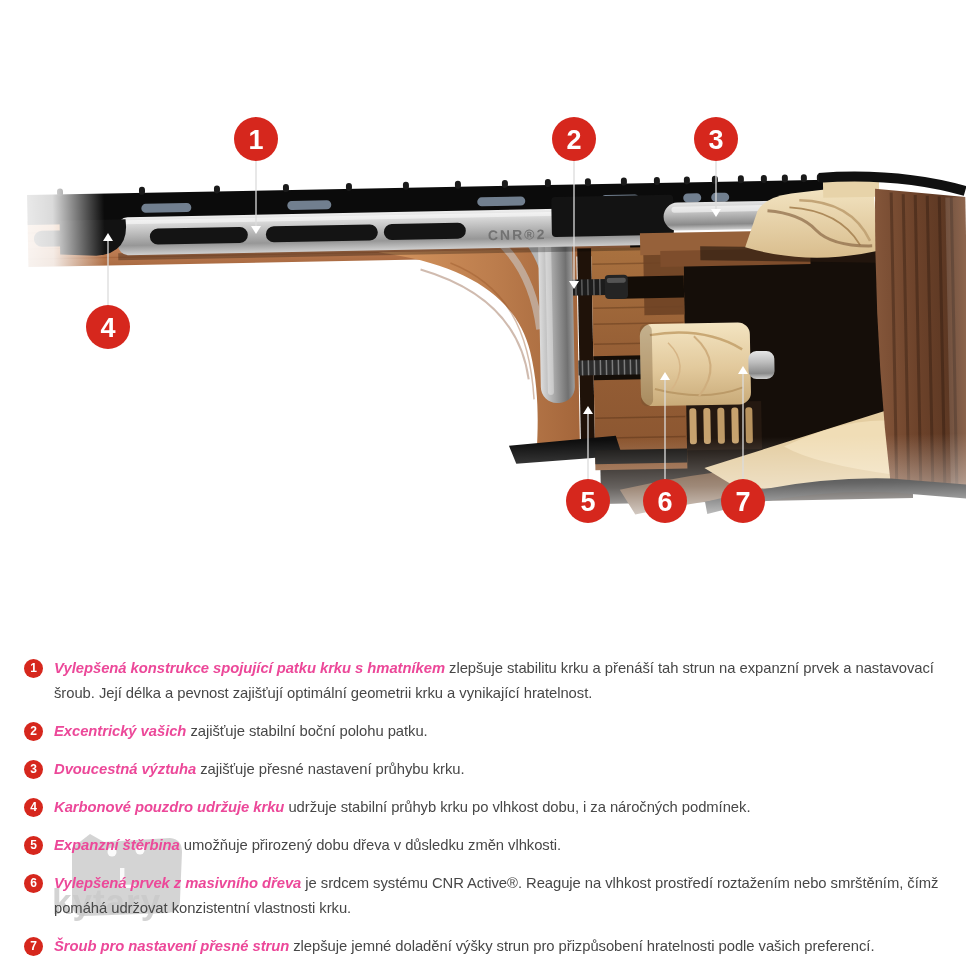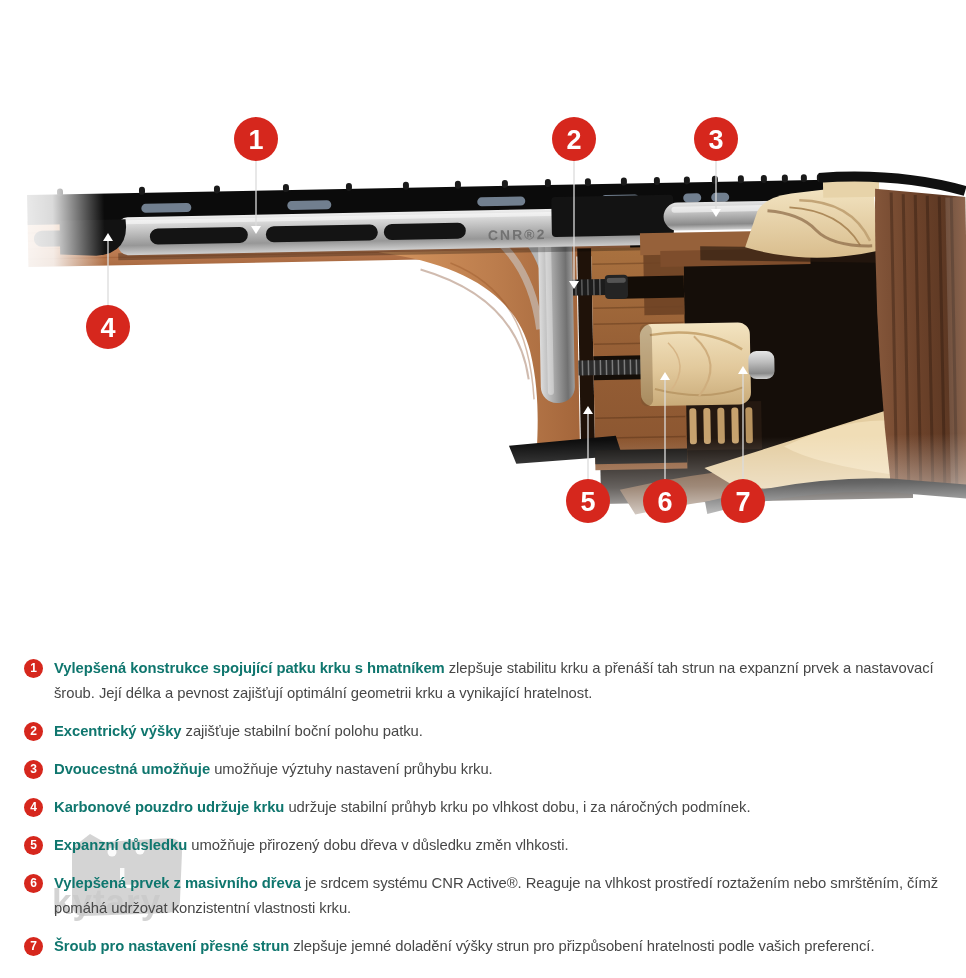--- a/index.html
+++ b/index.html
@@ -37,21 +37,21 @@
     padding:8px 18px 0 24px;
   }
   .legend li {
     position:relative;
     padding-left:30px;
     font-size:14.8px; line-height:25px;
     letter-spacing:-0.05px;
     color:#474747;
     margin-bottom:13px;
   }
-  .legend li b { color:#0f766e; }
+  .legend li b { color:#ec4899;font-style:italic; }
   .badge {
     position:absolute; left:0; top:3px;
     width:19px; height:19px; border-radius:50%;
     background:var(--accent, #d6271d);
     color:#fff; font-size:12px; font-weight:bold;
     text-align:center; line-height:19px;
   }
 </style>
 </head>
 <body>
@@ -340,36 +340,36 @@
   </div>
 
   <ol class="legend">
       <li>
       <span class="badge">1</span>
       <b>Vylepšená konstrukce spojující patku krku s hmatníkem </b>
       <span>zlepšuje stabilitu krku a přenáší tah strun na expanzní prvek a nastavovací šroub. Její délka a pevnost zajišťují optimální geometrii krku a vynikající hratelnost.</span>
     </li>
       <li>
       <span class="badge">2</span>
-      <b>Excentrický výšky </b>
+      <b>Excentrický vašich </b>
       <span>zajišťuje stabilní boční polohu patku.</span>
     </li>
       <li>
       <span class="badge">3</span>
-      <b>Dvoucestná umožňuje </b>
-      <span>umožňuje výztuhy nastavení průhybu krku.</span>
+      <b>Dvoucestná výztuha </b>
+      <span>zajišťuje přesné nastavení průhybu krku.</span>
     </li>
       <li>
       <span class="badge">4</span>
       <b>Karbonové pouzdro udržuje krku </b>
       <span>udržuje stabilní průhyb krku po vlhkost dobu, i za náročných podmínek.</span>
     </li>
       <li>
       <span class="badge">5</span>
-      <b>Expanzní důsledku </b>
+      <b>Expanzní štěrbina </b>
       <span>umožňuje přirozený dobu dřeva v důsledku změn vlhkosti.</span>
     </li>
       <li>
       <span class="badge">6</span>
       <b>Vylepšená prvek z masivního dřeva </b>
       <span>je srdcem systému CNR Active®. Reaguje na vlhkost prostředí roztažením nebo smrštěním, čímž pomáhá udržovat konzistentní vlastnosti krku.</span>
     </li>
       <li>
       <span class="badge">7</span>
       <b>Šroub pro nastavení přesné strun </b>

